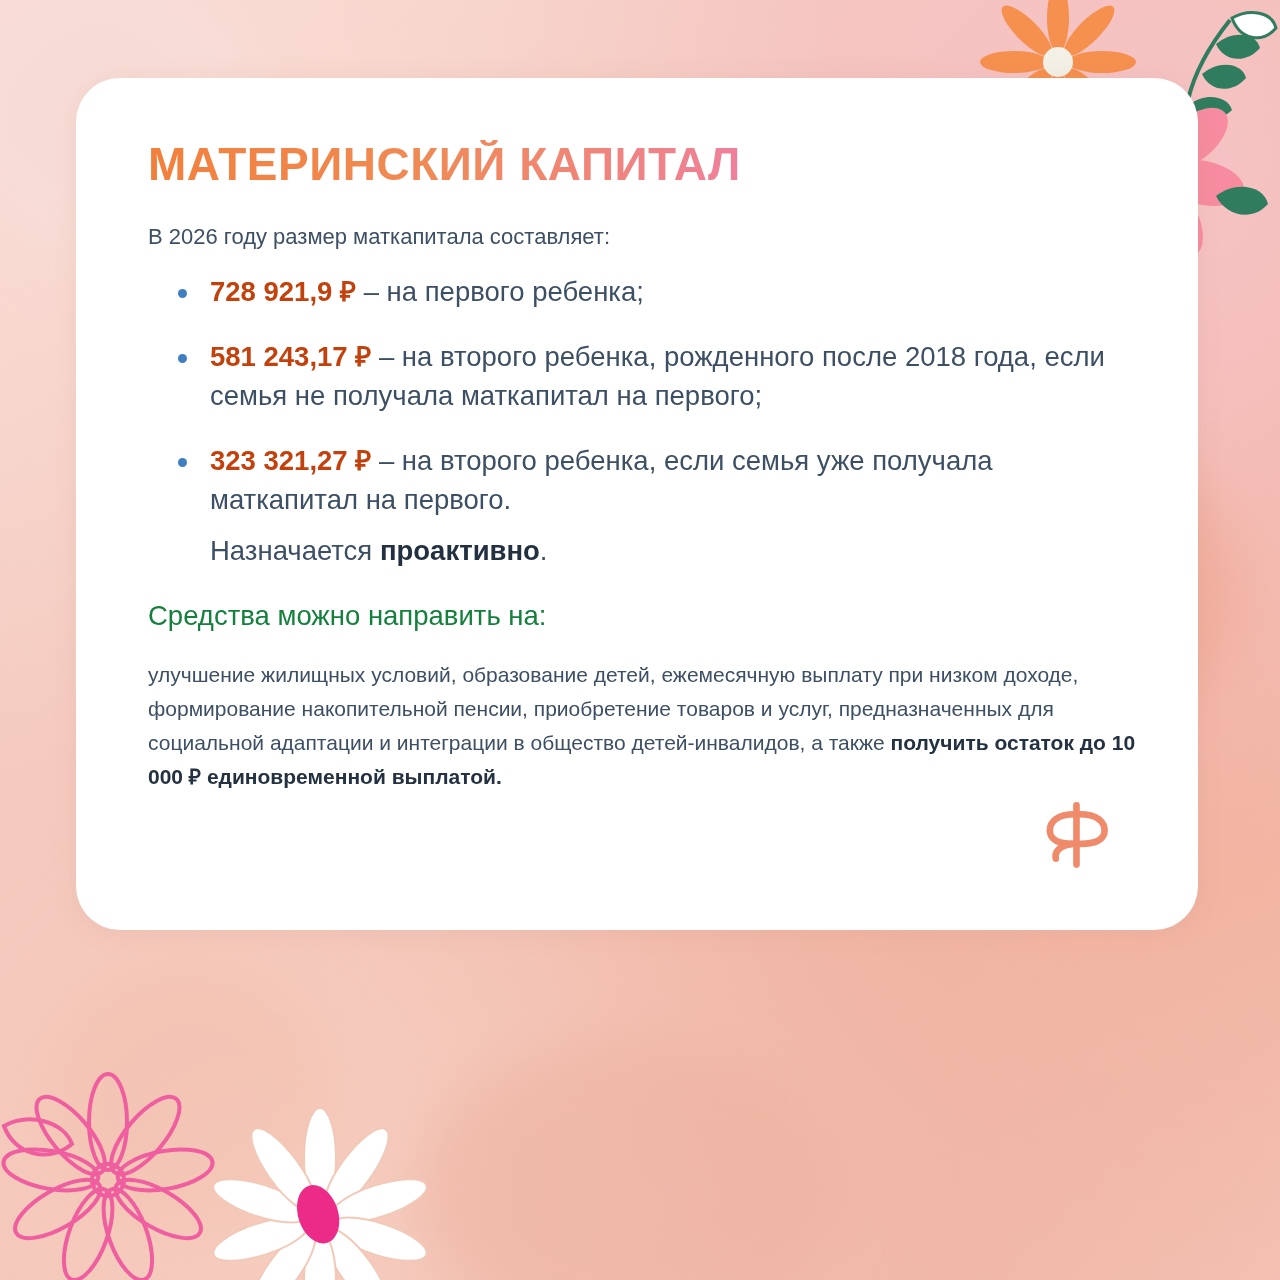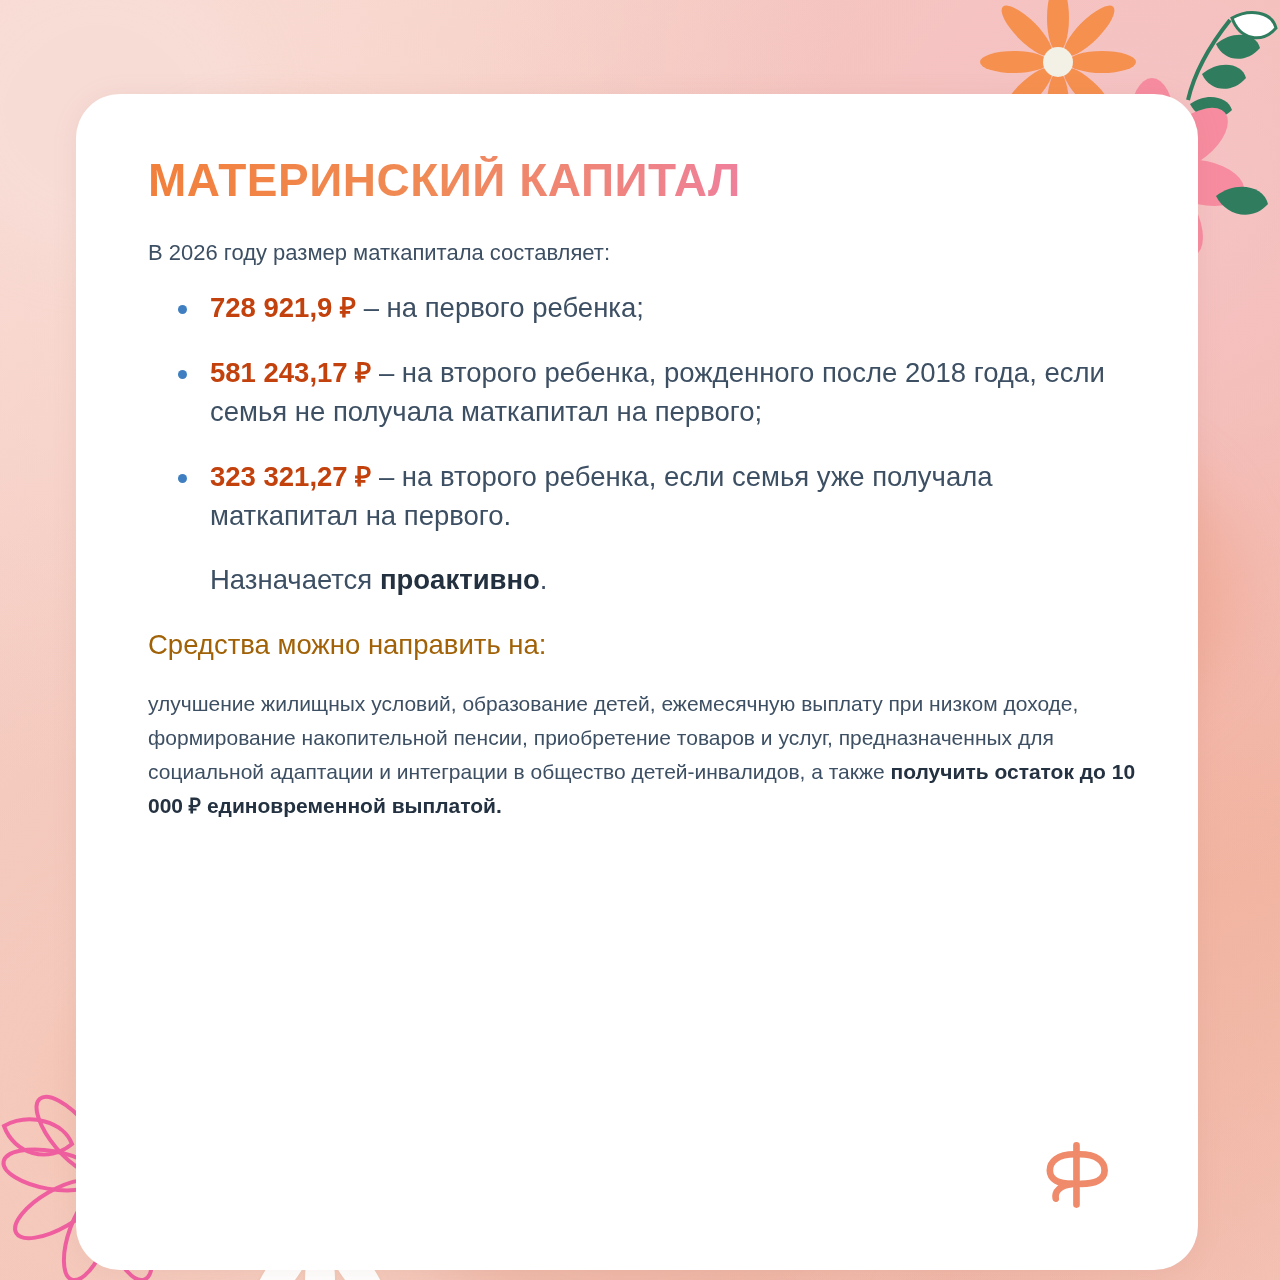--- a/index.html
+++ b/index.html
@@ -44,23 +44,23 @@
   .blob.b1 { width: 320px; height: 300px; left: -60px; top: -40px; background: #f7ded9; }
   .blob.b2 { width: 280px; height: 260px; left: 130px; top: 120px; background: #f5cfc6; }
   .blob.b3 { width: 360px; height: 320px; right: 40px; top: 430px; background: #efa68f; }
   .blob.b4 { width: 300px; height: 280px; left: 40px; bottom: 40px; background: #f3c0ae; }
   .blob.b5 { width: 420px; height: 300px; left: 420px; bottom: -60px; background: #edb19f; }
 
   
   .card {
     position: absolute;
     left: 76px;
-    top: 94px;
+    top: 78px;
     width: 1122px;
-    height: 1176px;
+    height: 852px;
     background: #ffffff;
     border-radius: 44px;
     box-shadow: 0 2px 26px rgba(170,110,95,0.10);
   }
 
   .content {
     position: absolute;
     left: 72px;
     top: 62px;
     right: 60px;
@@ -111,27 +111,27 @@
   }
   .amt {
     color: #c2410c;
     font-weight: bold;
     white-space: nowrap;
   }
   .sub-note {
     font-size: 27.5px;
     line-height: 1.42;
     color: #3d4f63;
-    margin-top: 25px;
+    margin-top: 12px;
   }
   .sub-note b { color: #23303f; }
 
   .lead {
     font-size: 27.5px;
-    color: #a16207;
+    color: #15803d;
     margin: 30px 0 26px 0;
   }
 
   .para {
     font-size: 21px;
     line-height: 1.62;
     color: #3d4f63;
     margin: 0;
     max-width: 1000px;
   }

